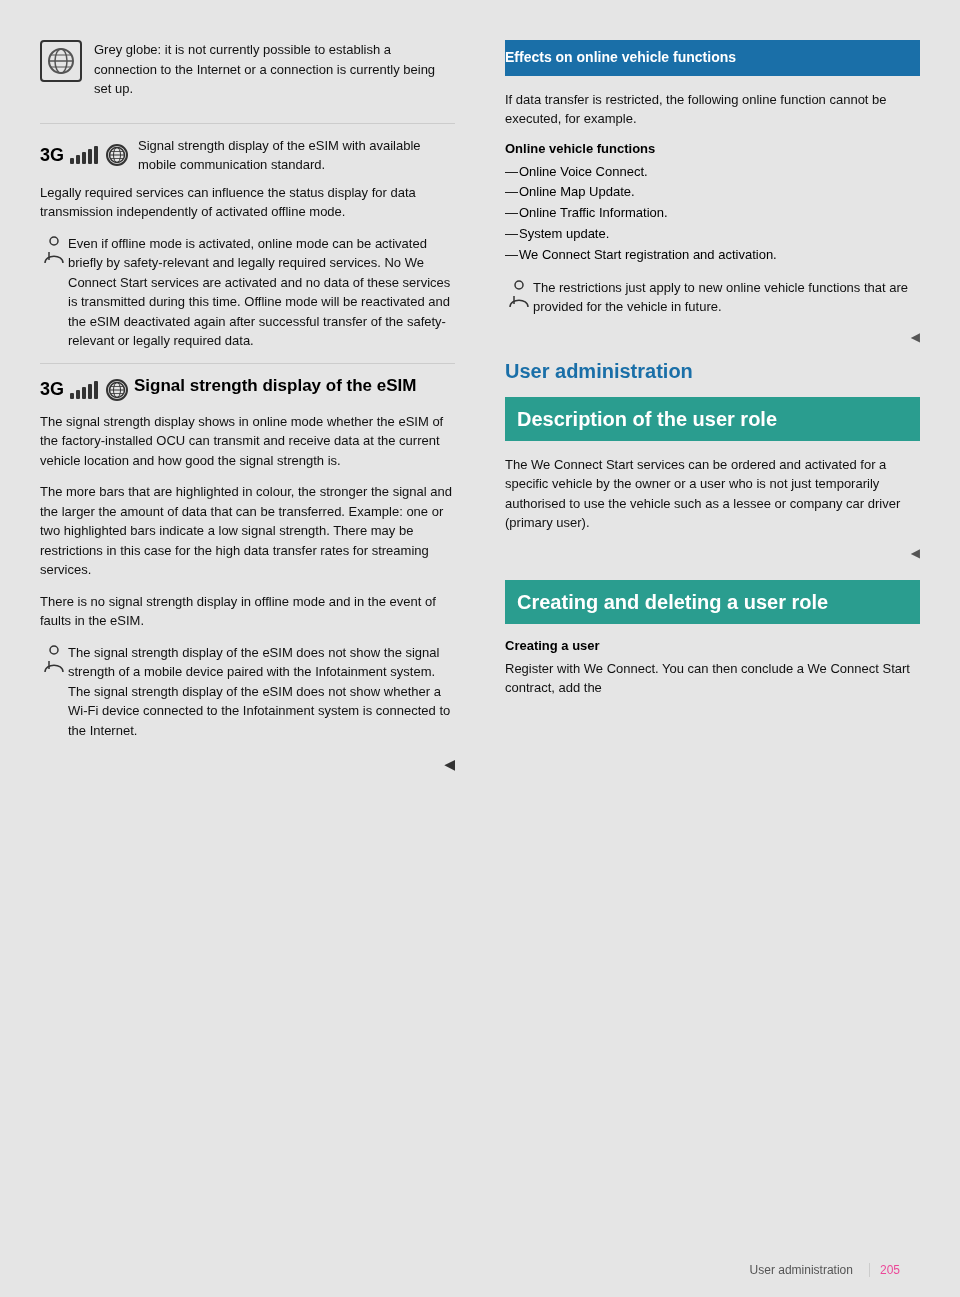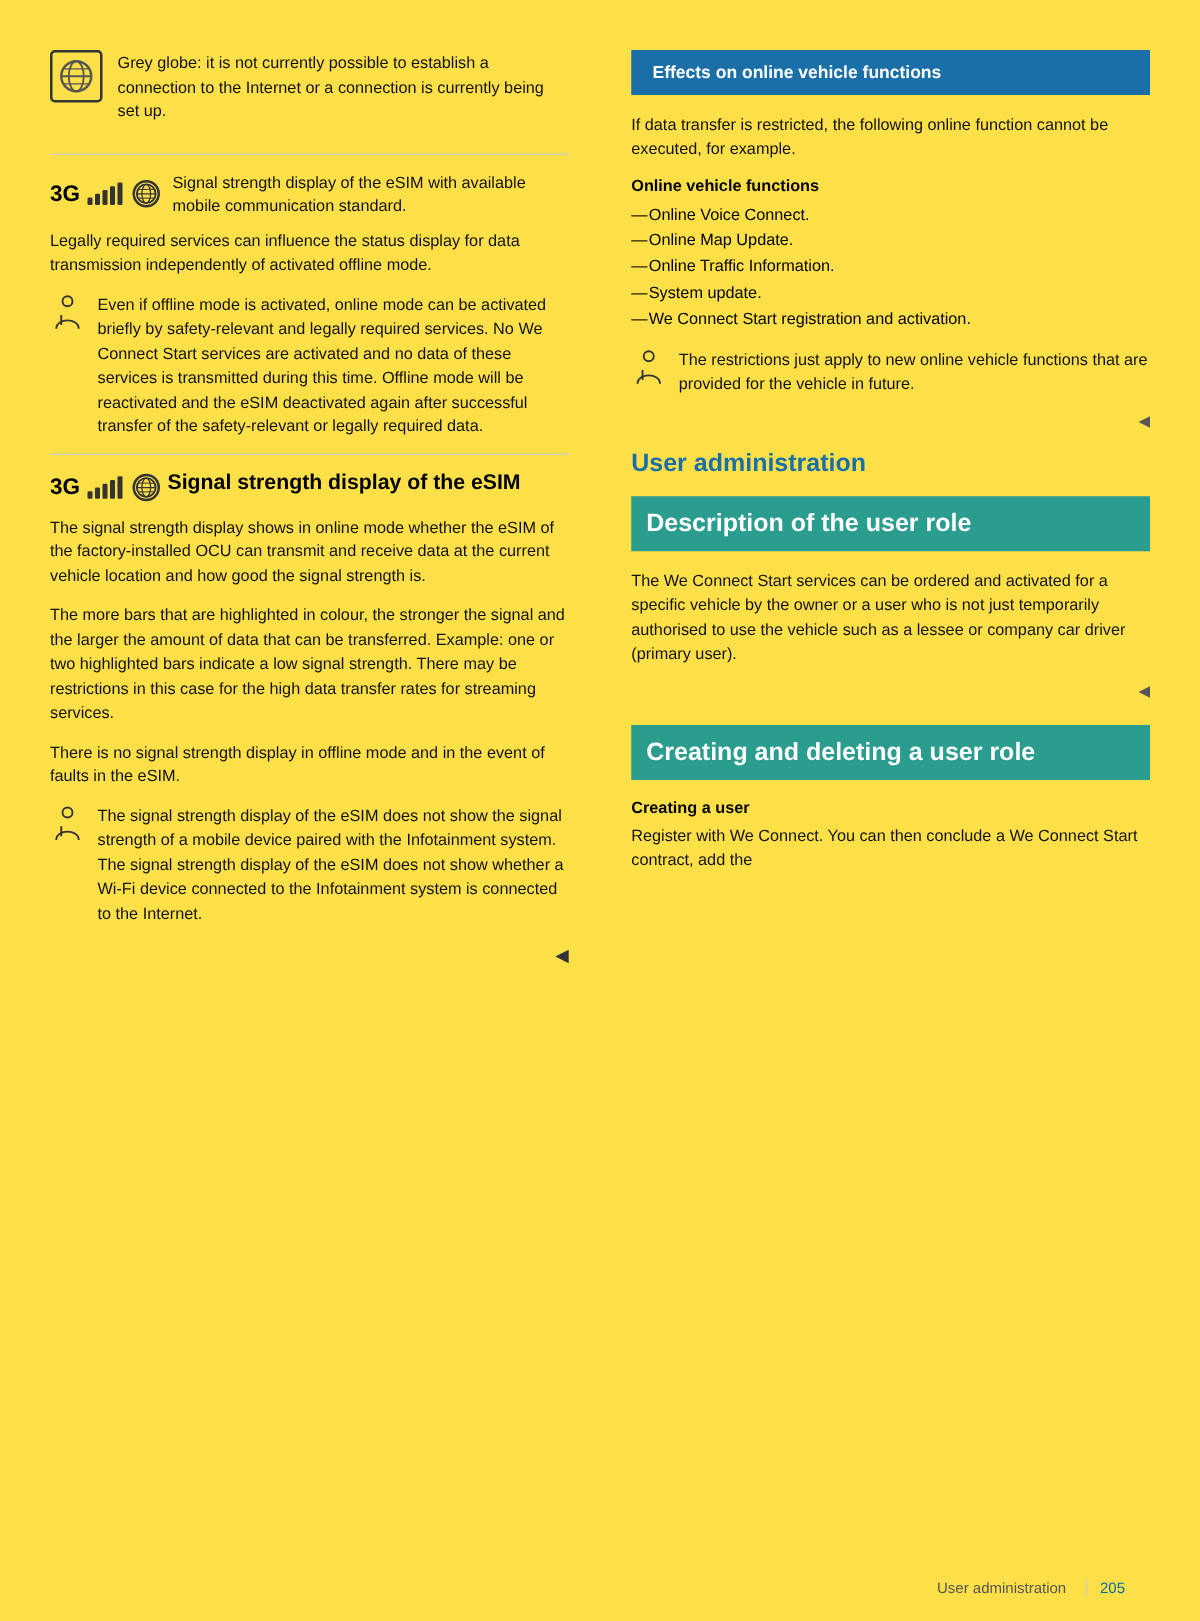--- a/index.html
+++ b/index.html
@@ -9,21 +9,21 @@
       background: #fff;
       width: 960px;
       min-height: 1297px;
       position: relative;
       overflow: hidden;
     }
 
     .page-container {
       width: 960px;
       min-height: 1297px;
-      background: #fde047;
+      background: #e5e5e5;
       position: relative;
       padding: 40px 0 50px 0;
     }
 
     
     .corner {
       position: absolute;
       width: 30px;
       height: 30px;
       border-color: #999;
@@ -118,21 +118,20 @@
 
     .body-text {
       font-size: 13px;
       line-height: 1.5;
       color: #111;
       margin-bottom: 12px;
     }
 
     .note-block {
       display: flex;
-      gap: 10px;
       margin-bottom: 12px;
       align-items: flex-start;
     }
 
     .note-icon {
       flex-shrink: 0;
       width: 28px;
       display: flex;
       flex-direction: column;
       align-items: center;
@@ -157,21 +156,21 @@
       float: right;
       margin-top: 4px;
     }
 
     
     .section-heading-blue {
       background-color: #1a6fa8;
       color: #fff;
       font-size: 14px;
       font-weight: bold;
-      padding: 8px 17px;
+      padding: 8px 0;
       margin-bottom: 14px;
       line-height: 1.4;
     }
 
     .section-heading-teal {
       background-color: #2a9d8f;
       color: #fff;
       font-size: 20px;
       font-weight: bold;
       padding: 8px 12px;
@@ -222,21 +221,21 @@
       gap: 16px;
     }
 
     .footer-label {
       font-size: 12px;
       color: #555;
     }
 
     .footer-page {
       font-size: 12px;
-      color: #0369a1;
+      color: #ec4899;
       padding-left: 10px;
       border-left: 1px solid #ccc;
     }
 
     
     .sidebar-label {
       position: absolute;
       left: 12px;
       bottom: 200px;
       writing-mode: vertical-rl;

